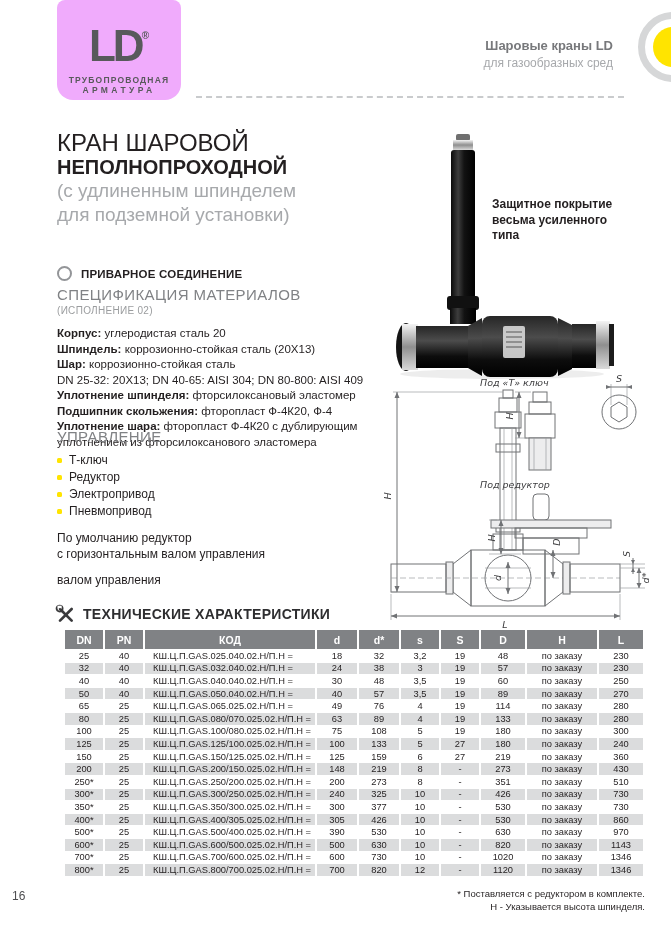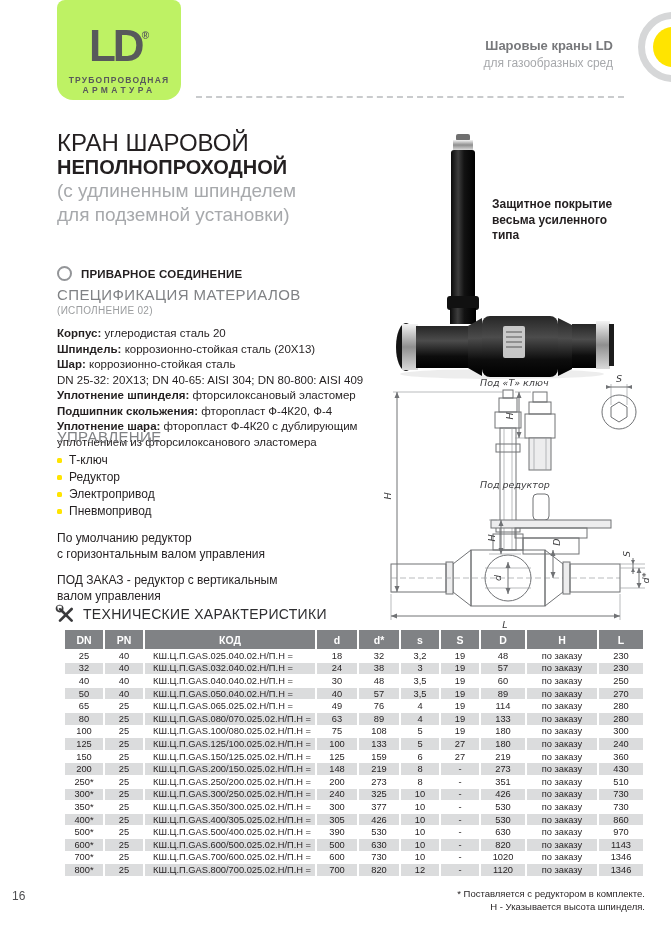--- a/index.html
+++ b/index.html
@@ -2,21 +2,21 @@
 <html><head>
 <meta charset="utf-8">
 <style>
   * { margin:0; padding:0; box-sizing:border-box; }
   html,body { background:#ffffff; }
   body { width:671px; height:950px; position:relative; overflow:hidden;
          font-family:"Liberation Sans", sans-serif; color:#231F20; }
   .abs { position:absolute; }
 
   
-  .logo-tab { left:57px; top:0; width:124px; height:100px; background:#bef264;
+  .logo-tab { left:57px; top:0; width:124px; height:100px; background:#f0abfc;
               border-radius:8px 8px 16px 16px; text-align:center; }
   .logo-mark { margin-top:16px; font-size:44px; font-weight:bold; color:#58595B;
                letter-spacing:-3px; line-height:40px; }
   .logo-reg { font-size:10px; vertical-align:22px; letter-spacing:0; }
   .logo-sub1 { font-size:8.5px; font-weight:bold; color:#58595B; letter-spacing:1.2px; margin-top:9px; }
   .logo-sub2 { font-size:8.5px; font-weight:bold; color:#58595B; letter-spacing:3.4px; }
 
   .series { right:58px; top:38px; text-align:right; }
   .series-title { font-size:13px; font-weight:bold; color:#77787B; }
   .series-sub { font-size:12px; color:#A7A9AC; margin-top:3px; }
@@ -59,21 +59,21 @@
 
   
   .drawing { left:383px; top:372px; width:288px; height:258px; }
   .dlabel { font-size:9.5px; font-style:italic; fill:#3c3c3e; font-family:"DejaVu Sans", sans-serif; }
   .ln { stroke:#707275; stroke-width:1; fill:none; }
   .lf { stroke:#707275; stroke-width:1; fill:#EDEDEE; }
   .thin { stroke:#9B9DA0; stroke-width:0.7; fill:none; }
 
   
   .tech-head { left:55px; top:604px; display:flex; align-items:center; gap:8px; }
-  .tech-title { font-size:14px; font-weight:normal; letter-spacing:0.3px; color:#2E2E30; }
+  .tech-title { font-size:14px; font-weight:bold; letter-spacing:0.3px; color:#2E2E30; }
 
   table.spec { left:63px; top:629px; position:absolute; width:582px; table-layout:fixed;
                border-collapse:separate; border-spacing:2px 1px; }
   table.spec th { background:#808285; color:#fff; font-size:10.5px; font-weight:bold;
                   height:19px; text-align:center; padding:0;margin-top:25px; }
   table.spec td { font-size:9.3px; height:11.6px; text-align:center; padding:0; color:#231F20; background:#fff; }
   table.spec tr.alt td { background:#DBDCDD; }
   table.spec td.code { text-align:left; padding-left:8px; }
 
   .footnotes { right:26px; top:887px; text-align:right; font-size:9.5px; line-height:13px; color:#231F20; }
@@ -142,21 +142,20 @@
     <li>
         <span class="bullet"></span>
         <span>Пневмопривод</span>
       </li>
   </ul>
   <div class="mgmt-note">
     <div>По умолчанию редуктор</div>
     <div>с горизонтальным валом управления</div>
   </div>
   <div class="mgmt-note">
-    <div>ПОД ЗАКАЗ - редуктор с вертикальным</div>
     <div>валом управления</div>
   </div>
 </div>
 
 <svg class="abs photo" viewBox="0 0 238 252" xmlns="http://www.w3.org/2000/svg">
   <defs>
     <linearGradient id="stemG" x1="0" y1="0" x2="1" y2="0">
       <stop offset="0" stop-color="#0a0a0a"></stop>
         <stop offset="0.3" stop-color="#3d3d3d"></stop>
       <stop offset="0.55" stop-color="#121212"></stop>

